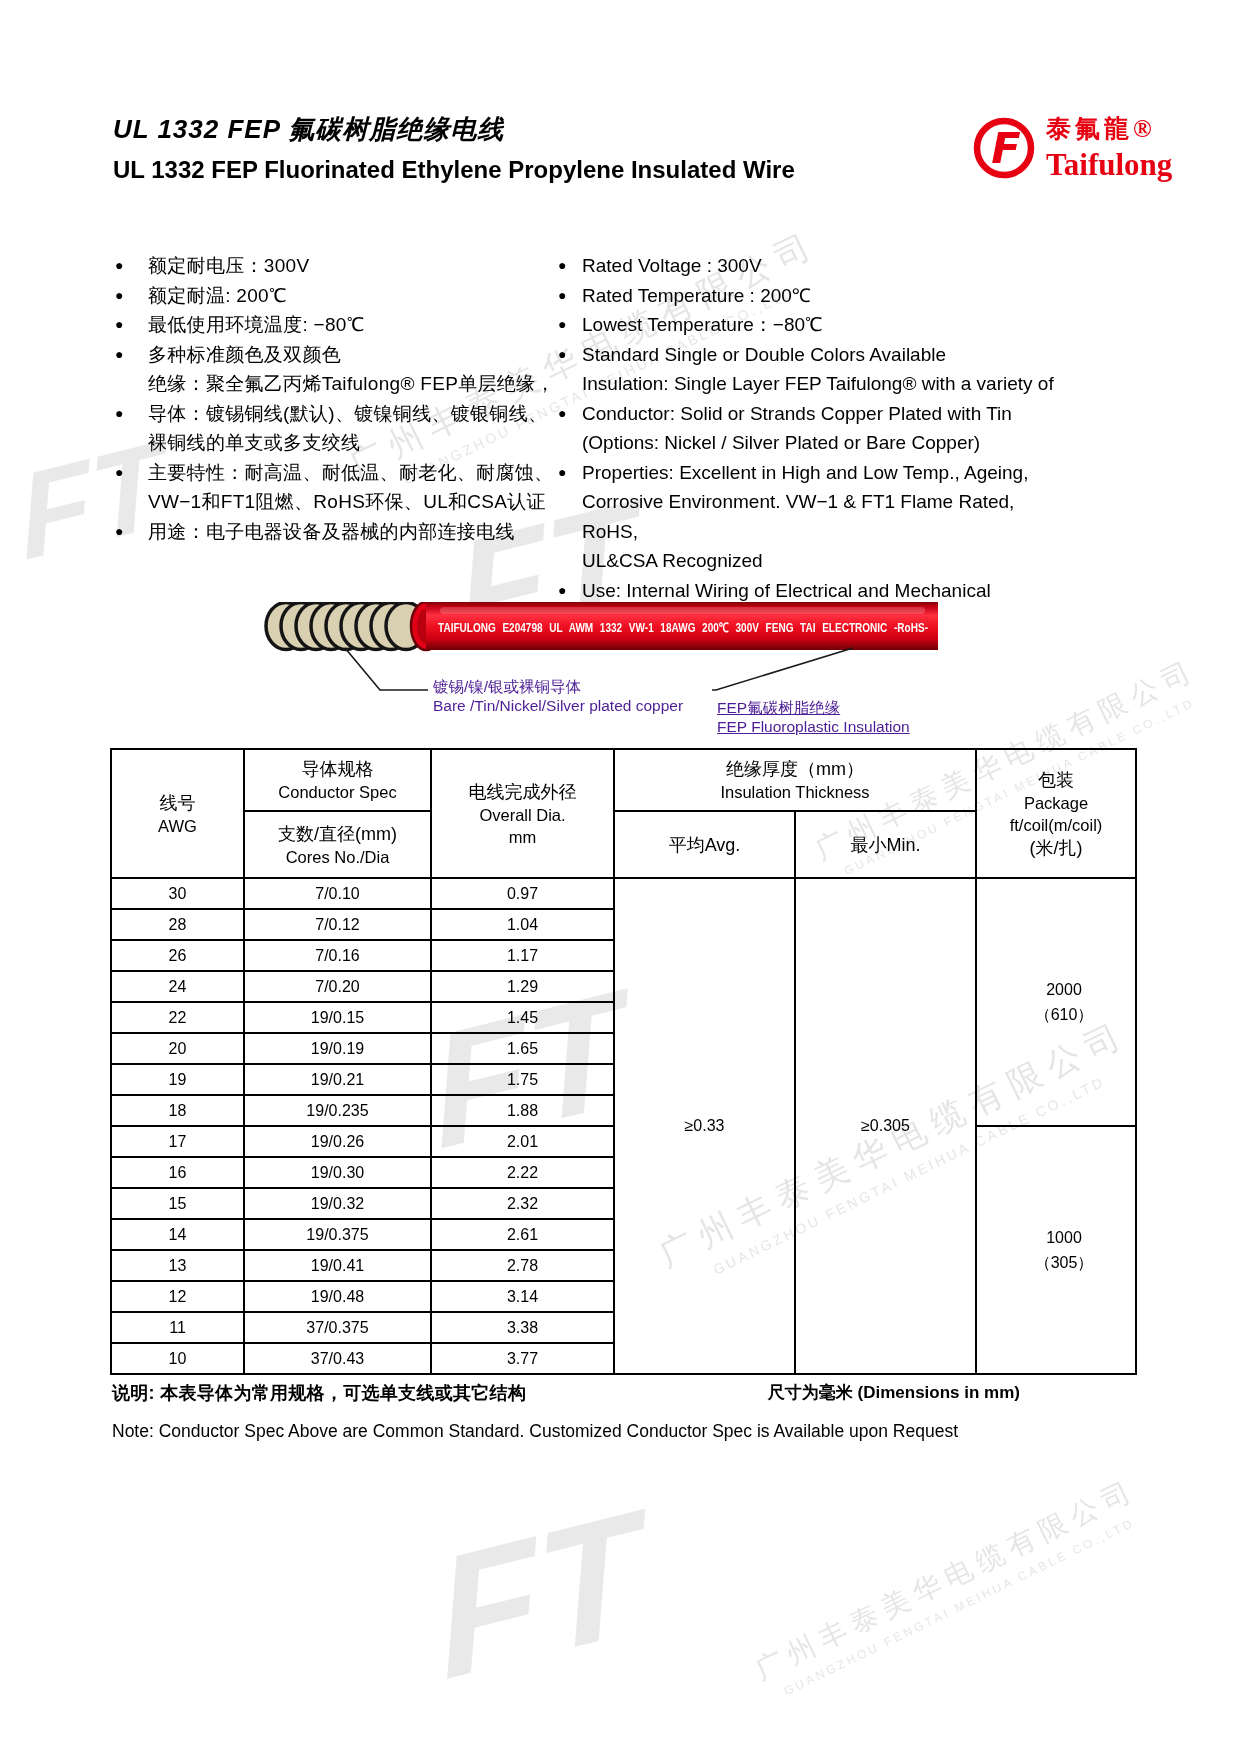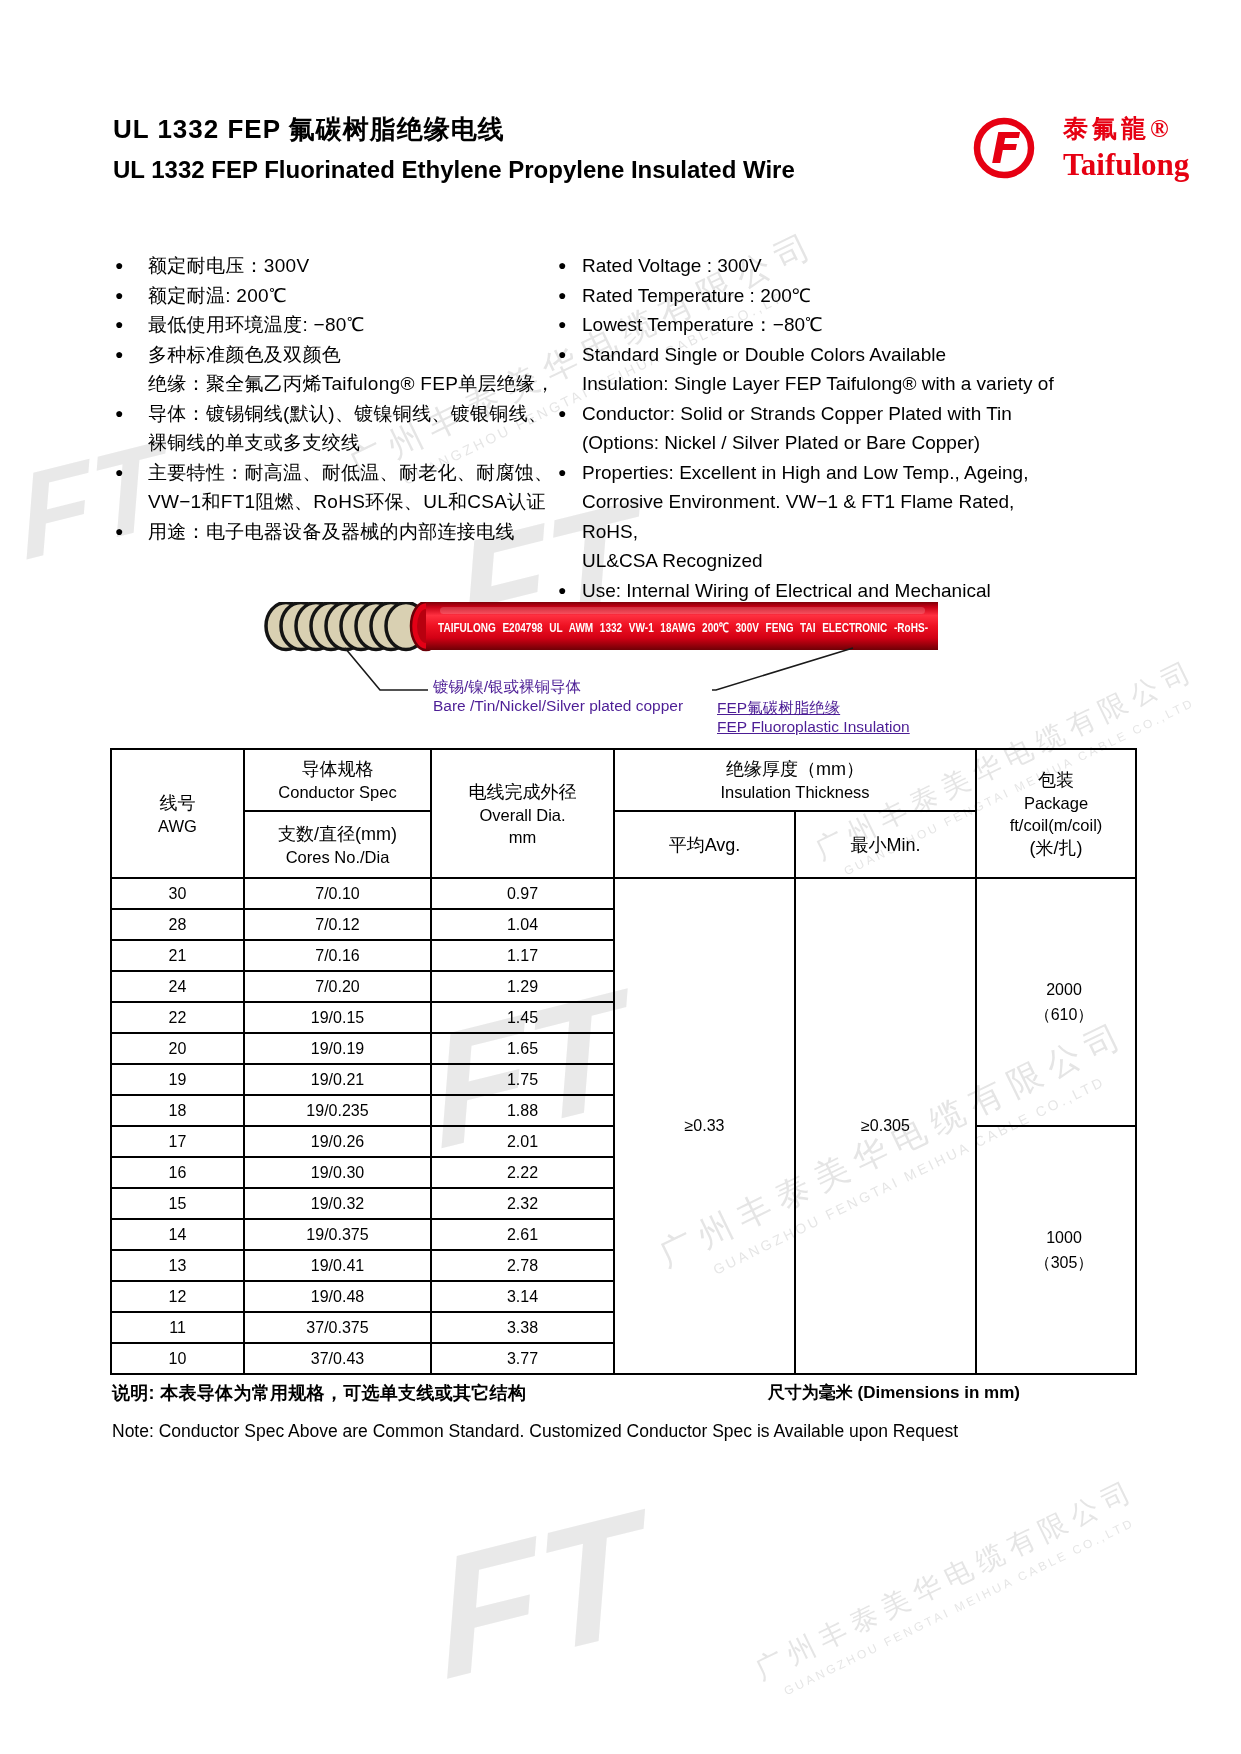--- a/index.html
+++ b/index.html
@@ -15,24 +15,24 @@
   .wm-text .wm-zh { font-size:34px; letter-spacing:9px; }
   .wm-text .wm-en { font-size:14px; letter-spacing:3px; margin-top:4px; }
   .wm-text.small .wm-zh { font-size:28px; letter-spacing:7px; }
   .wm-text.small .wm-en { font-size:12px; }
   .wm-ft { position:absolute; font-style:italic; font-weight:bold; color:#e2e2e2; opacity:.75;
            transform:rotate(-14deg) skewX(-8deg); line-height:1; }
   .content { position:absolute; inset:0; z-index:1; }
 
   
   .title-block { position:absolute; left:113px; top:112px; }
-  .title-zh { font-size:26px; font-weight:bold; letter-spacing:1px; }
+  .title-zh { font-size:26px; font-weight:bold; letter-spacing:1px;font-style:italic; }
   .title-en { font-size:24px; font-weight:bold; margin-top:9px; }
   .logo { position:absolute; left:972px; top:112px; display:flex; align-items:center; }
-  .logo-text { margin-left:27px; color:#e60012; font-family:"Liberation Serif", serif; text-align:left; }
+  .logo-text { margin-left:10px; color:#e60012; font-family:"Liberation Serif", serif; text-align:left; }
   .logo-zh { font-size:25px; font-weight:bold; letter-spacing:4px; }
   .logo-en { font-size:31px; font-weight:bold; margin-top:2px; }
 
   
   .specs { position:absolute; top:251px; font-size:19px; line-height:29.5px; }
   .specs.zh { left:115px; width:445px; letter-spacing:.3px; }
   .specs.en { left:558px; width:510px; }
   .spec-item { display:flex; }
   .spec-bullet { flex:0 0 33px; font-size:14px; line-height:29.5px; }
   .specs.en .spec-bullet { flex:0 0 24px; }
@@ -312,21 +312,21 @@
               <div>2000</div>
               <div>（610）</div>
             </td>
           </tr>
           <tr>
             <td>28</td>
             <td>7/0.12</td>
             <td>1.04</td>
           </tr>
           <tr>
-            <td>21</td>
+            <td>26</td>
             <td>7/0.16</td>
             <td>1.17</td>
           </tr>
           <tr>
             <td>24</td>
             <td>7/0.20</td>
             <td>1.29</td>
           </tr>
           <tr>
             <td>22</td>

